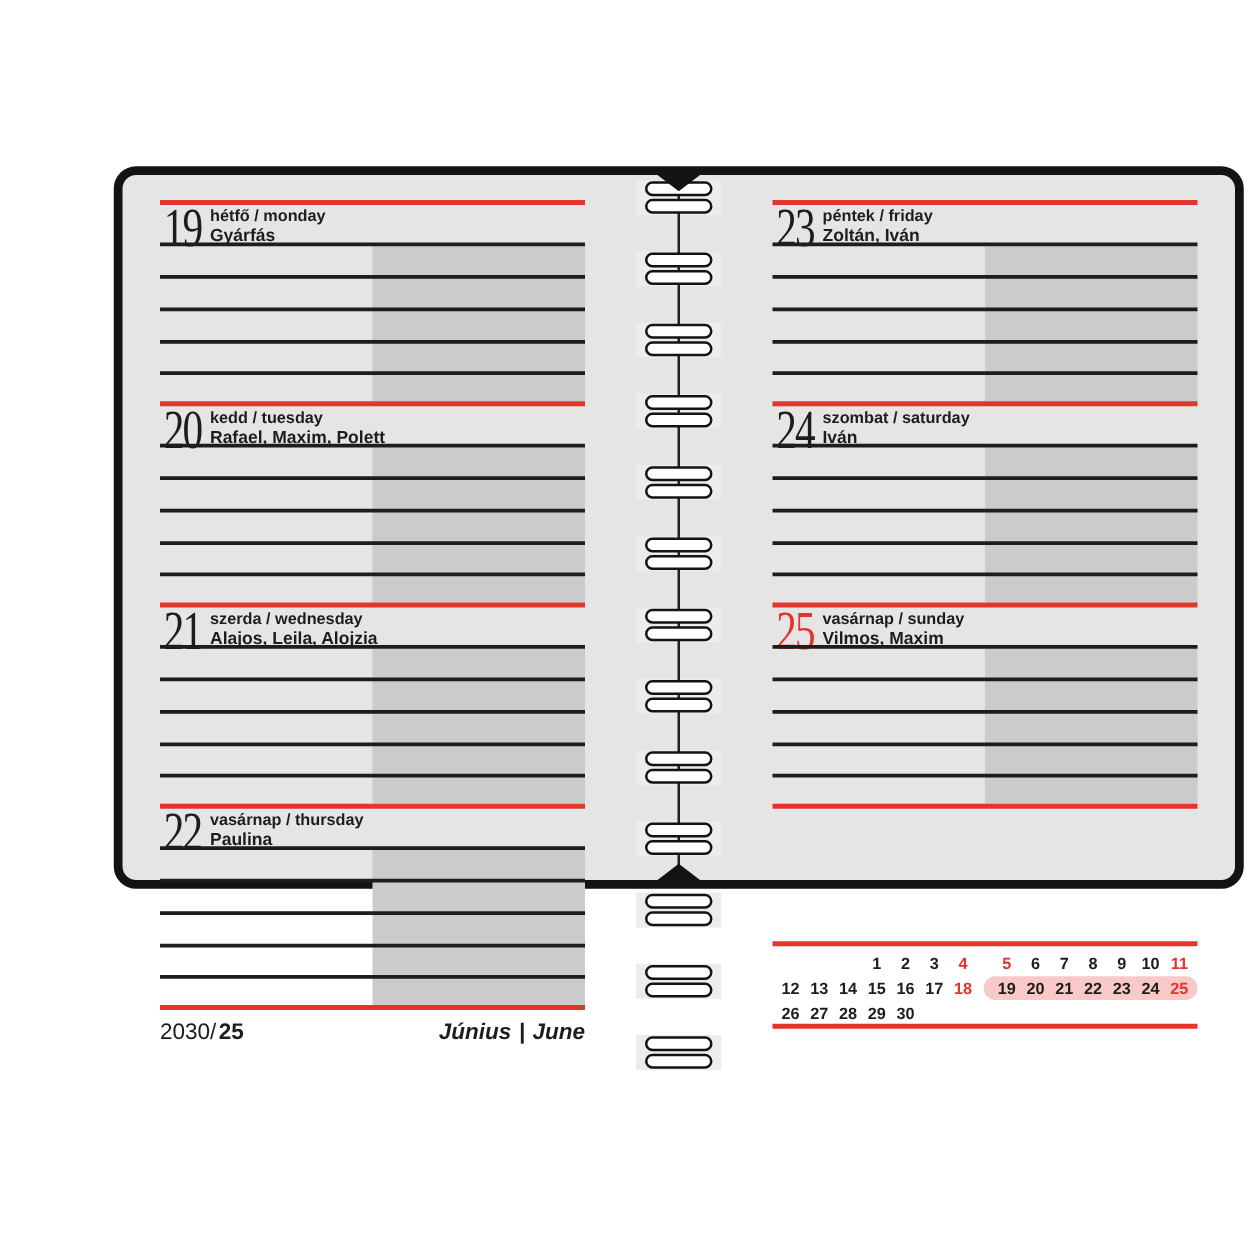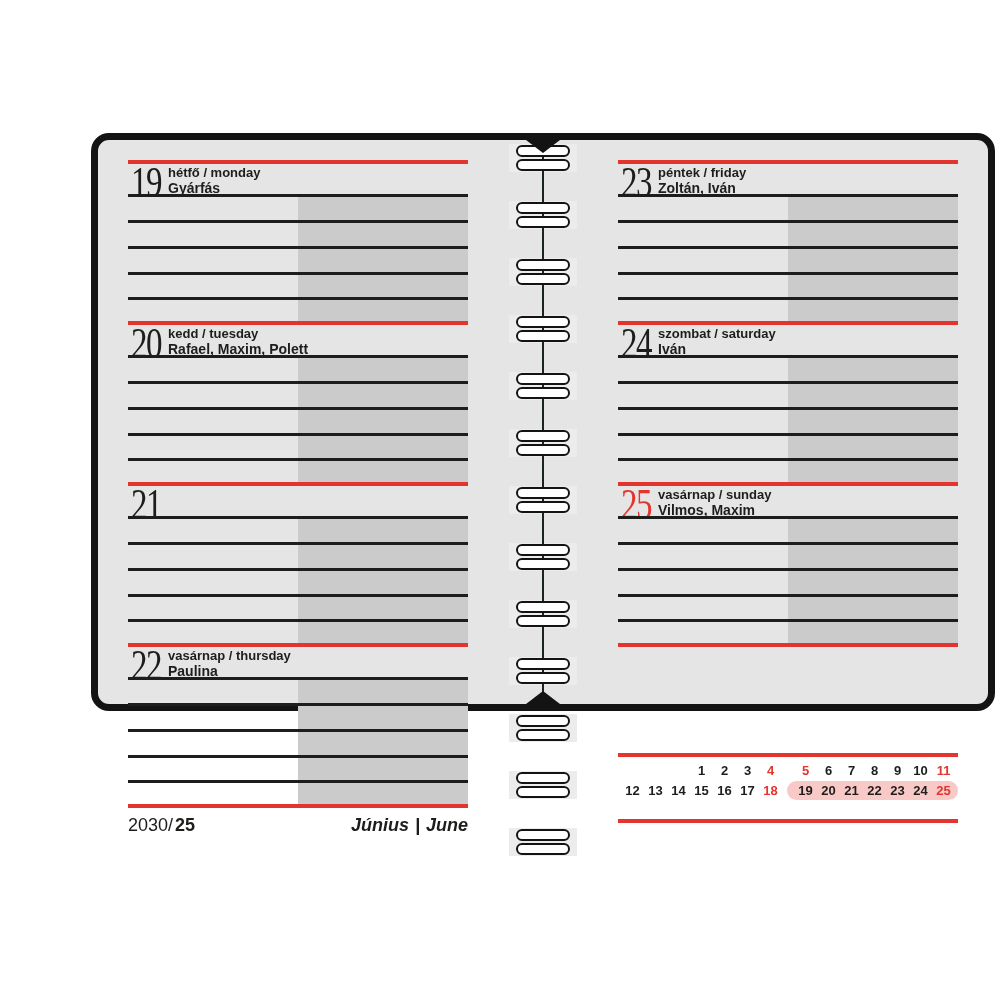--- a/index.html
+++ b/index.html
@@ -102,20 +102,24 @@
     <div class="gray-block"></div>
     <div class="head-line"></div>
     <div class="rule r1"></div>
     <div class="rule r2"></div>
     <div class="rule r3"></div>
     <div class="rule r4"></div>
   </div>
           <div class="day-section" style="top: 322px;">
     <div class="red-line"></div>
     <div class="day-num">21</div>
+    <div class="day-texts">
+      <div class="day-label">szerda / wednesday</div>
+      <div class="day-names">Alajos, Leila, Alojzia</div>
+    </div>
     <div class="gray-block"></div>
     <div class="head-line"></div>
     <div class="rule r1"></div>
     <div class="rule r2"></div>
     <div class="rule r3"></div>
     <div class="rule r4"></div>
   </div>
           <div class="day-section" style="top: 483px;">
     <div class="red-line"></div>
     <div class="day-num">22</div>
@@ -219,20 +223,37 @@
               <span class="cal-cell red">18</span>
               <span class="cal-gap"></span>
               <span class="cal-cell">19</span>
               <span class="cal-cell">20</span>
               <span class="cal-cell">21</span>
               <span class="cal-cell">22</span>
               <span class="cal-cell">23</span>
               <span class="cal-cell">24</span>
               <span class="cal-cell red">25</span>
             </div>
+            <div class="cal-row">
+              <span class="cal-cell">26</span>
+              <span class="cal-cell">27</span>
+              <span class="cal-cell">28</span>
+              <span class="cal-cell">29</span>
+              <span class="cal-cell">30</span>
+              <span class="cal-cell"></span>
+              <span class="cal-cell"></span>
+              <span class="cal-gap"></span>
+              <span class="cal-cell"></span>
+              <span class="cal-cell"></span>
+              <span class="cal-cell"></span>
+              <span class="cal-cell"></span>
+              <span class="cal-cell"></span>
+              <span class="cal-cell"></span>
+              <span class="cal-cell"></span>
+            </div>
           </div>
         <div class="red-line bottom"></div>
       </div>
     </div>
 
     <div class="spine">
         <div class="binder-bg" style="top: 4px;"></div>
         <div class="binder-bg" style="top: 61px;"></div>
         <div class="binder-bg" style="top: 118px;"></div>
         <div class="binder-bg" style="top: 175px;"></div>

